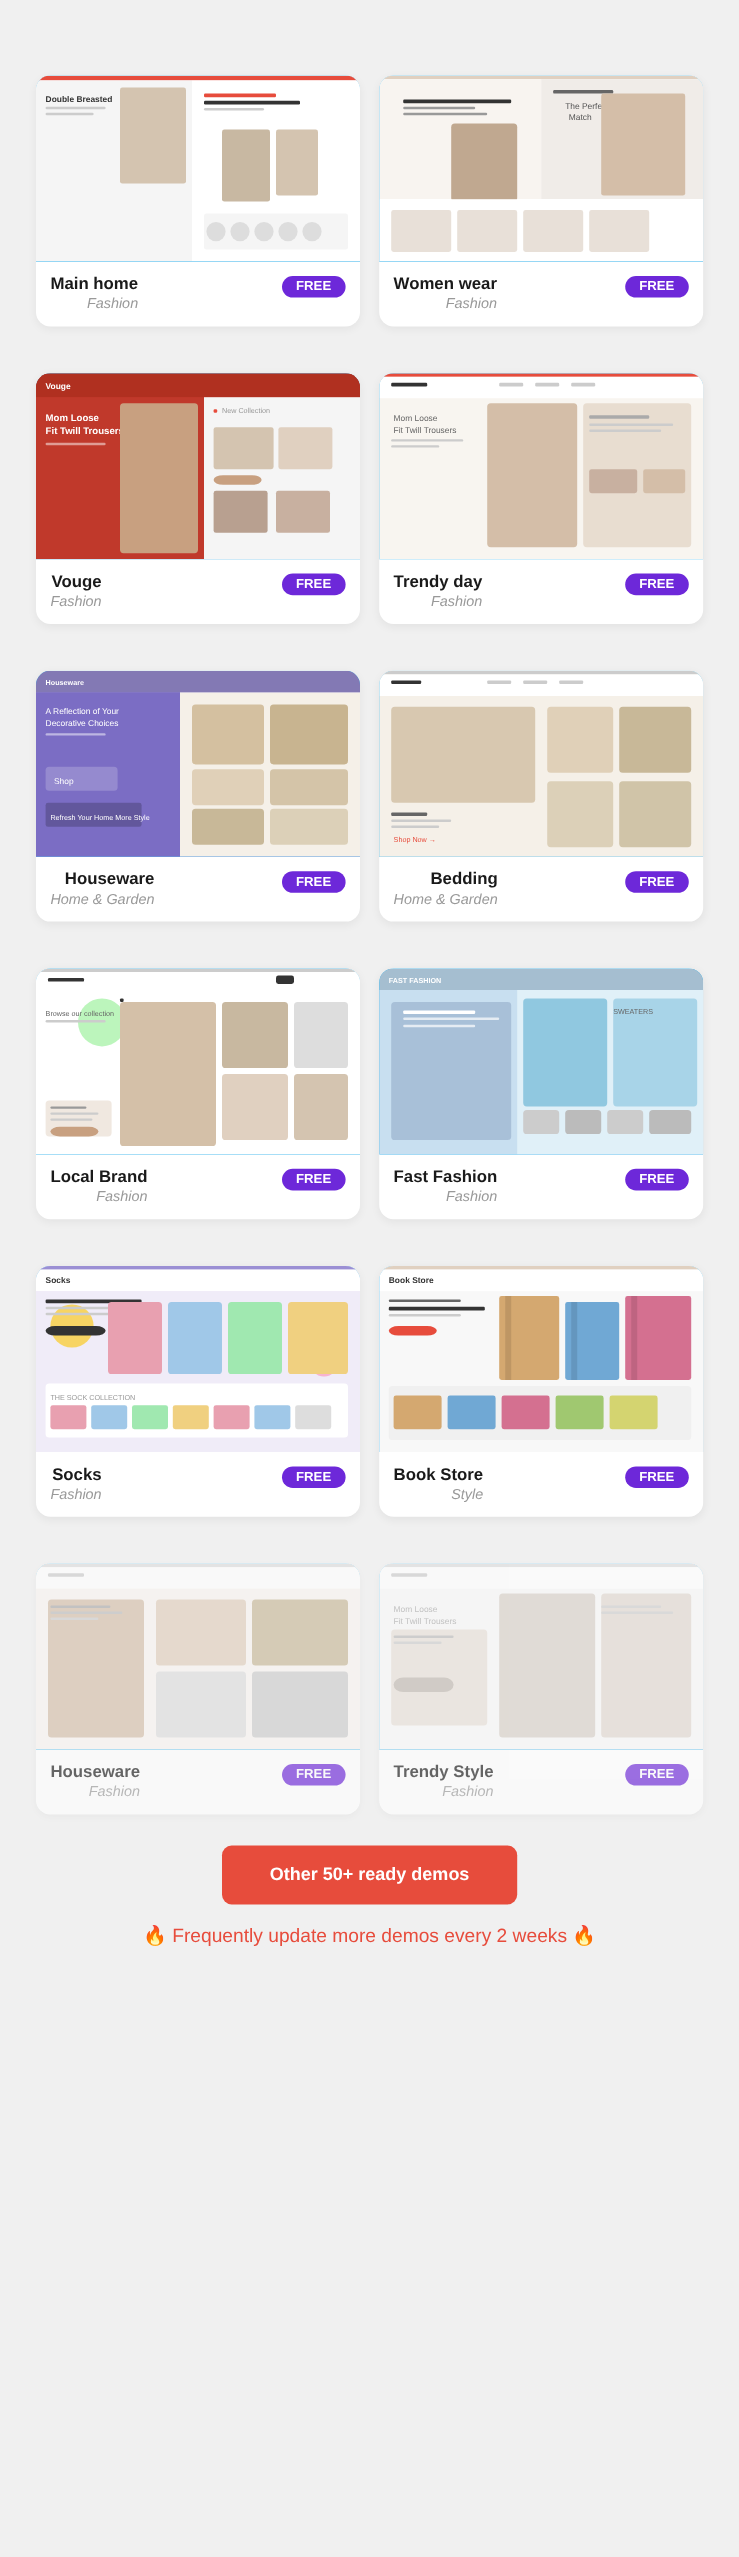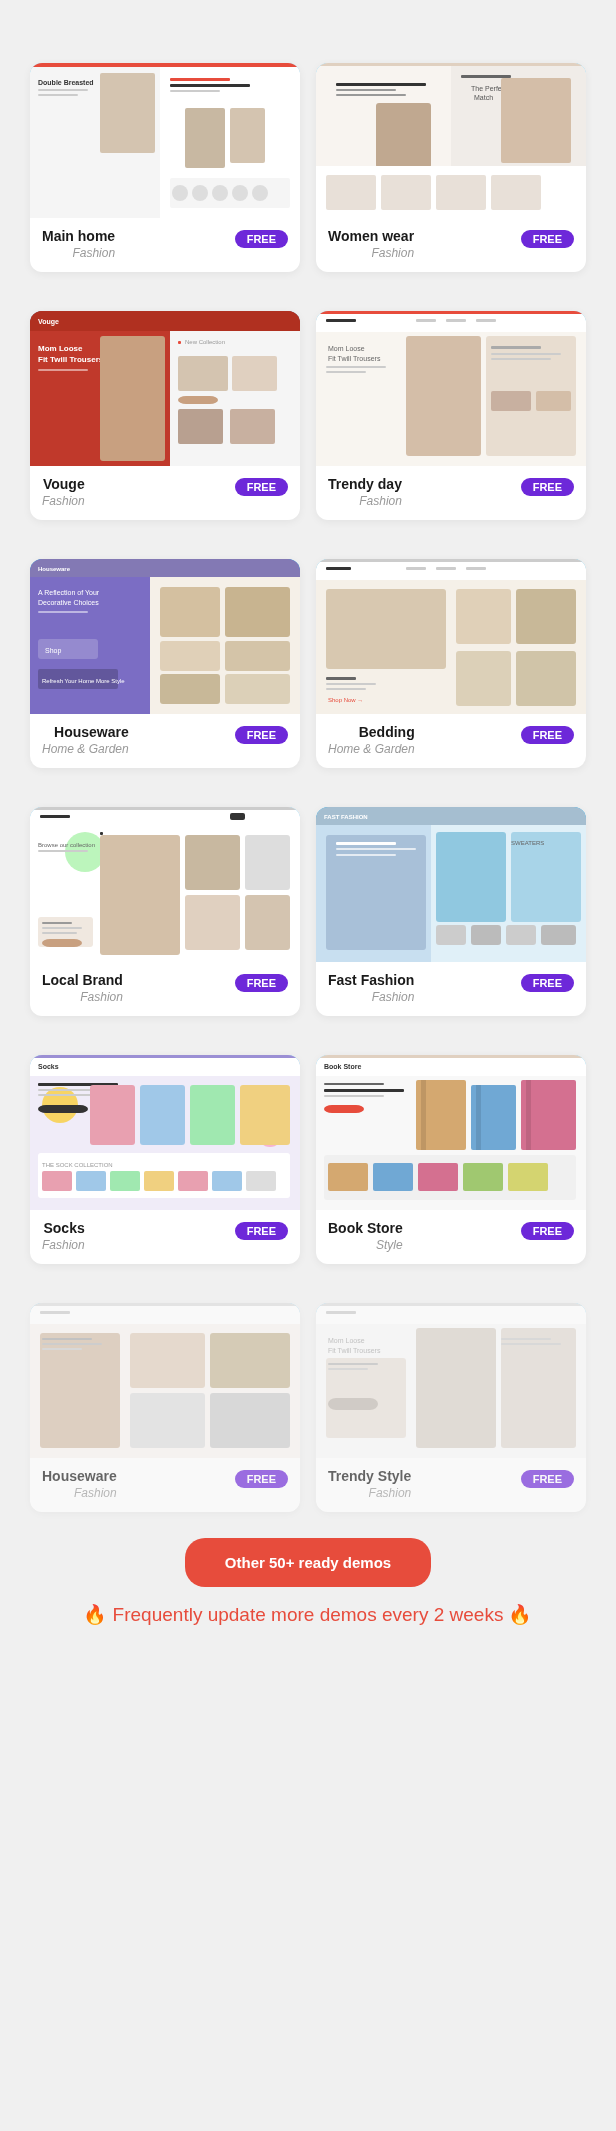--- a/index.html
+++ b/index.html
@@ -102,33 +102,33 @@
       padding: 3px 12px;
       font-size: 11px;
       font-weight: 700;
       flex-shrink: 0;
       margin-top: 2px;
     }
     .other-btn {
       display: inline-block;
       background: #e74c3c;
       color: #fff;
-      border-radius: 20px;
+      border-radius: 8px;
       padding: 16px 40px;
       font-size: 15px;
       font-weight: 600;
       margin-top: 10px;
       margin-bottom: 16px;
       cursor: pointer;
       border: none;
       text-decoration: none;
     }
     .update-notice {
       color: #e74c3c;
-      font-size: 19px;
+      font-size: 16px;
       font-weight: 500;
     }
     
     .template-svg {
       width: 100%;
       height: 100%;
     }
     .card-coming {
       opacity: 0.65;
     }

